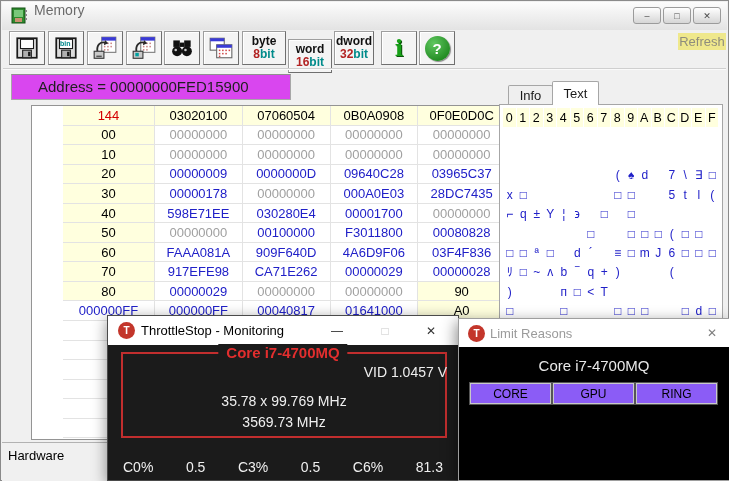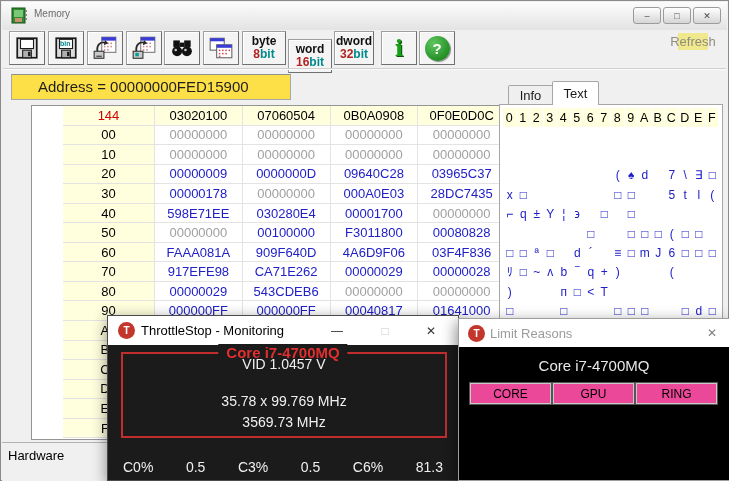--- a/index.html
+++ b/index.html
@@ -4,45 +4,45 @@
 <style>
   html,body{margin:0;padding:0;background:#444;}
   *{box-sizing:border-box;font-family:"Liberation Sans",sans-serif;}
   .screen{position:relative;width:729px;height:481px;background:#F0F0F0;overflow:hidden;}
 
   
   .main-window{position:absolute;inset:0;border:1px solid #8A8A8A;background:#F0F0F0;}
   .titlebar{position:absolute;left:1px;top:1px;right:1px;height:28px;
     background:linear-gradient(#FCFCFC,#E3E3E3);}
   .app-icon{position:absolute;left:8px;top:5px;width:18px;height:18px;}
-  .title-text{position:absolute;left:32px;top:6px;font-size:10px;color:#6B6B6B;}
+  .title-text{position:absolute;left:32px;top:0;font-size:14px;color:#6B6B6B;}
   .cap-btns{position:absolute;right:6px;top:5px;display:flex;gap:2px;}
   .cap-btn{width:28px;height:17px;border:1px solid #9B9B9B;border-radius:3px;
     background:linear-gradient(#FEFEFE,#D6D6D6);color:#4A4A4A;font-size:9px;
     display:flex;align-items:center;justify-content:center;}
 
   
   .tbtn{position:absolute;top:30px;height:34px;background:#F4F4F4;
     border:1px solid #9E9E9E;border-right-color:#6F6F6F;border-bottom-color:#6F6F6F;
     box-shadow:inset 1px 1px 0 #FFF;display:flex;align-items:center;justify-content:center;}
   .sizebtn{flex-direction:column;line-height:13px;font-size:12px;font-weight:bold;color:#111;}
   .sizebtn .num{color:#B22222;}
   .sizebtn .bit{color:#008B8B;}
   .groove{position:absolute;left:2px;right:2px;top:67px;height:0;
     border-top:1px solid #CFCFCF;border-bottom:1px solid #FAFAFA;}
-  .refresh{position:absolute;left:677px;top:32px;width:30px;height:17px;
+  .refresh{position:absolute;left:677px;top:32px;width:48px;height:17px;
     background:#EFE88C;color:#8F8D7D;font-size:13px;display:flex;align-items:center;justify-content:center;}
   .info-glyph{font-family:"DejaVu Serif",serif;font-weight:bold;font-size:23px;color:#17A017;
     text-shadow:1px 1px 0 #0B520B;line-height:20px;}
   .help-glyph{width:25px;height:25px;border-radius:50%;
     background:radial-gradient(circle at 35% 30%,#5FC75F,#0E770E);color:#FFF;font-weight:bold;
     font-size:15px;display:flex;align-items:center;justify-content:center;box-shadow:1px 1px 1px #888;}
 
   
-  .addr-panel{position:absolute;left:10px;top:73px;width:280px;height:26px;background:#fde047;
+  .addr-panel{position:absolute;left:10px;top:73px;width:280px;height:26px;background:#d946ef;
     border:1px solid #A7A7A7;border-top-color:#8F8F8F;}
   .addr-text{font-size:15px;color:#1F1F1F;line-height:24px;padding-left:26px;}
 
   
   .hex-grid{position:absolute;left:30px;top:104px;width:476px;height:335px;
     border:1px solid #949494;background:#FFF;display:grid;
     grid-template-columns:92px repeat(4,1fr);grid-auto-rows:19.56px;padding-left:31px;}
   .hc{border-right:1px solid #E3E3E3;border-bottom:1px solid #E3E3E3;
     display:flex;align-items:center;justify-content:center;font-size:13px;overflow:hidden;}
   .yellow{background:#FFFFDE;color:#000;}
@@ -77,35 +77,35 @@
     color:#FFF;font-size:10px;font-weight:bold;display:flex;align-items:center;justify-content:center;}
   .ts-icon{left:10px;top:6px;}
   .ts-title{position:absolute;left:33px;top:0;height:29px;display:flex;align-items:center;font-size:13px;color:#000;}
   .ts-ctl{position:absolute;top:0;height:29px;width:30px;display:flex;align-items:center;justify-content:center;
     font-size:12px;color:#333;}
   .ts-min{left:214px;} .ts-max{left:262px;color:#C9C9C9;} .ts-close{left:306px;width:34px;}
   .ts-groupbox{position:absolute;left:13px;top:36px;width:326px;height:86px;border:2px solid #C22E2E;}
   .ts-gb-title{position:absolute;left:50%;top:28px;transform:translateX(-50%);background:#1B1B1B;
     padding:0 8px;color:#E22E2E;font-weight:bold;font-size:15px;white-space:nowrap;}
   .ts-line{position:absolute;left:13px;width:326px;text-align:center;color:#EFEFEF;font-size:14px;}
-  .ts-l1{top:40px;} .ts-l2{top:77px;} .ts-l3{top:98px;}
+  .ts-l1{top:48px;text-align:right;} .ts-l2{top:77px;} .ts-l3{top:98px;}
   .ts-stats{position:absolute;left:0;right:0;top:143px;display:flex;justify-content:space-between;
     padding:0 15px;color:#EFEFEF;font-size:14px;}
 
   
   .lr-window{position:absolute;left:458px;top:318px;width:271px;height:163px;z-index:11;
     border:1px solid #9E9E9E;border-right:none;box-shadow:-2px 4px 14px rgba(0,0,0,.45);background:#000;}
   .lr-titlebar{position:absolute;left:0;top:0;right:0;height:28px;background:#FFF;}
   .lr-icon{left:9px;top:6px;}
   .lr-title{position:absolute;left:31px;top:0;height:28px;display:flex;align-items:center;font-size:13px;color:#9B9B9B;}
   .lr-close{position:absolute;right:6px;top:0;height:28px;width:22px;display:flex;align-items:center;
     justify-content:center;font-size:12px;color:#7E7E7E;}
   .lr-cpu{position:absolute;left:0;right:0;top:38px;text-align:center;color:#E8E8E8;font-size:15px;}
   .lr-buttons{position:absolute;left:11px;top:64px;display:flex;gap:2px;}
-  .lrbtn{width:81px;height:21px;background:#ec4899;border:1px solid #C9C9C9;outline:1px solid #555;
+  .lrbtn{width:81px;height:21px;background:#8b5cf6;border:1px solid #C9C9C9;outline:1px solid #555;
     color:#000;font-size:12px;display:flex;align-items:center;justify-content:center;}
 </style>
 </head>
 <body>
 
 <div class="screen">
 
   <div class="main-window">
 
     <div class="titlebar">
@@ -280,21 +280,20 @@
         <div class="hc val">909F640D</div>
         <div class="hc val">4A6D9F06</div>
         <div class="hc val">03F4F836</div>
         <div class="hc yellow">70</div>
         <div class="hc val">917EFE98</div>
         <div class="hc val">CA71E262</div>
         <div class="hc val">00000029</div>
         <div class="hc val">00000028</div>
         <div class="hc yellow">80</div>
         <div class="hc val">00000029</div>
-        <div class="hc val">543CDEB6</div>
         <div class="hc zero">00000000</div>
         <div class="hc zero">00000000</div>
         <div class="hc yellow">90</div>
         <div class="hc val">000000FF</div>
         <div class="hc val">000000FF</div>
         <div class="hc val">00040817</div>
         <div class="hc val">01641000</div>
         <div class="hc yellow">A0</div>
         <div class="hc val"></div>
         <div class="hc val"></div>

